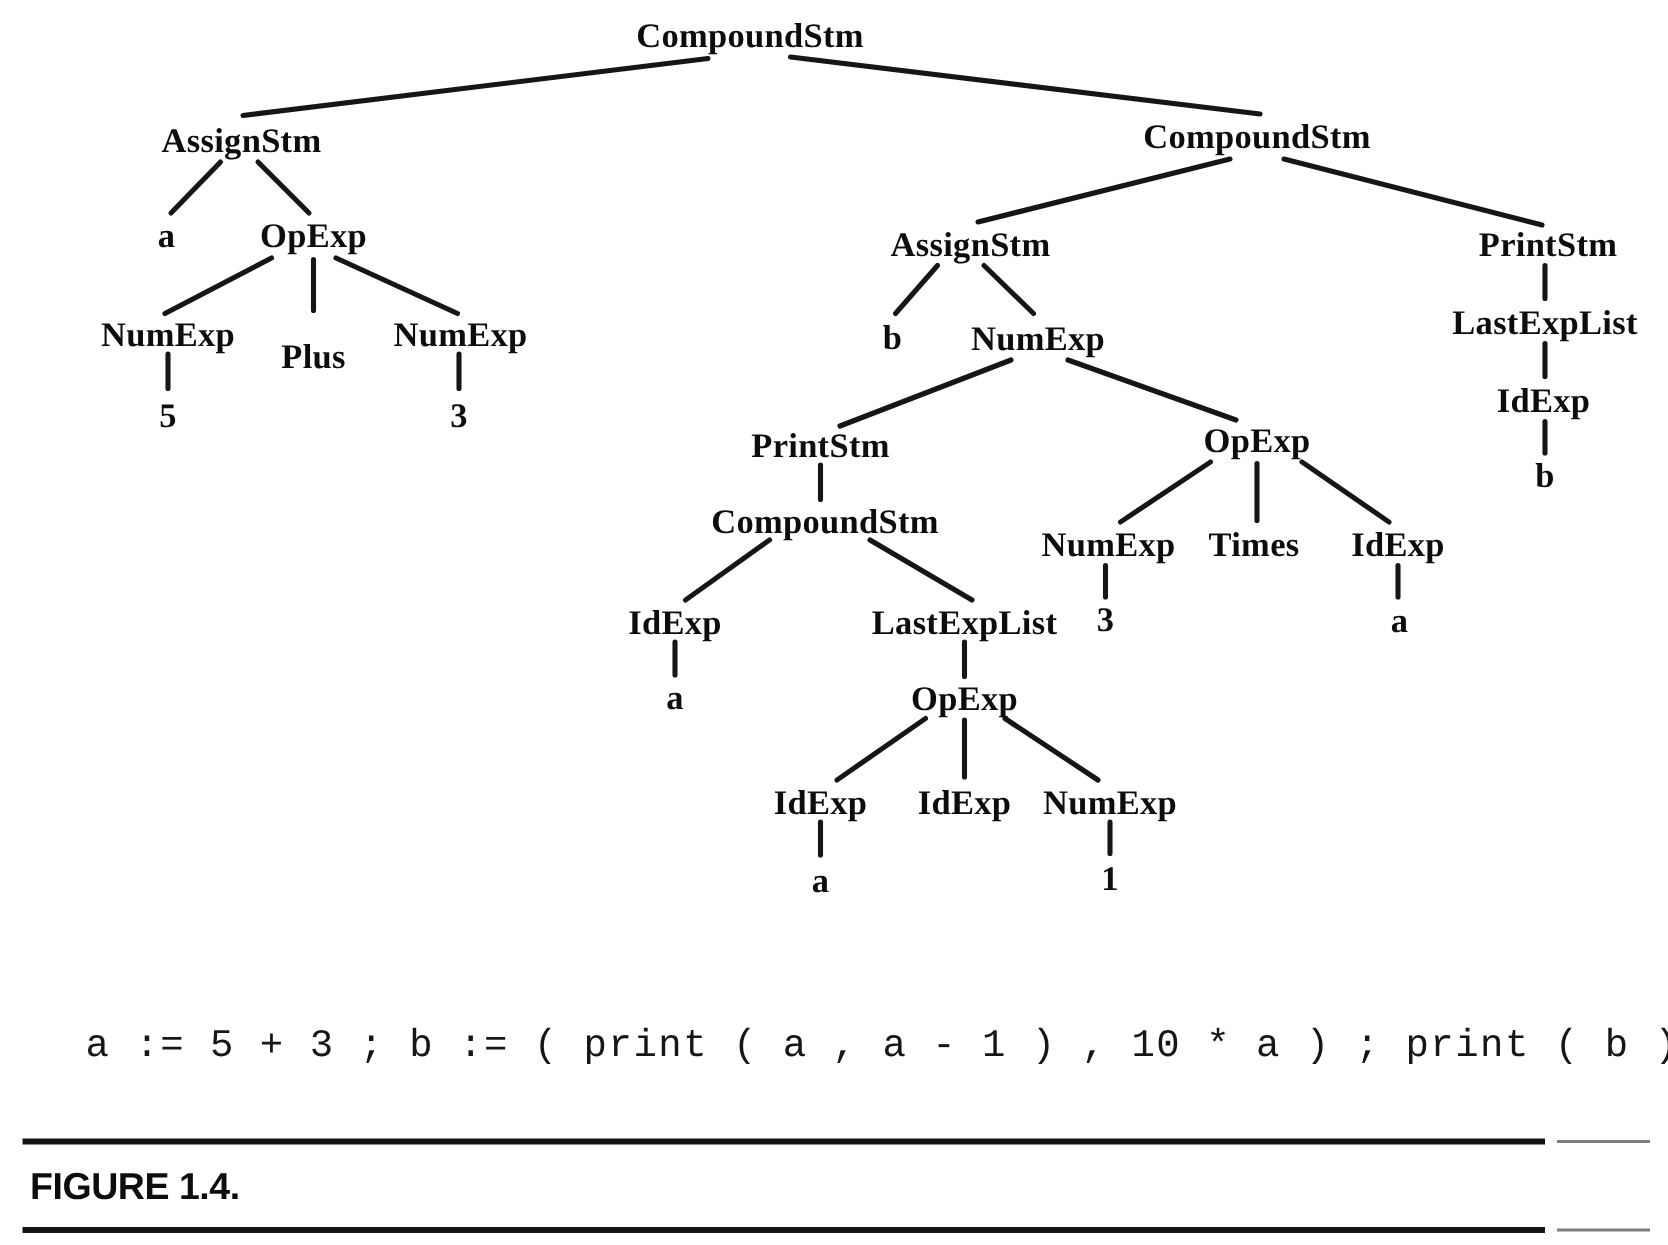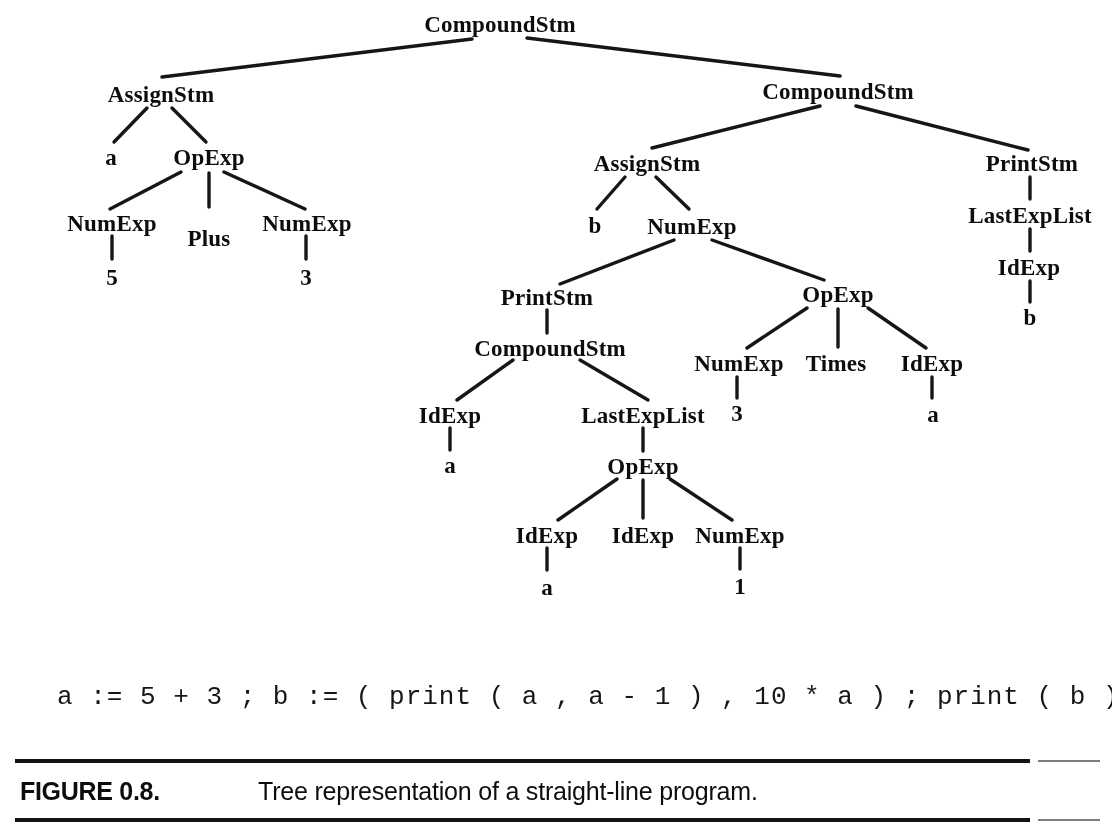--- a/index.html
+++ b/index.html
@@ -109,17 +109,16 @@
   <div class="node" style="left:737px;top:413px">3</div>
   <div class="node" style="left:933px;top:414px">a</div>
   <div class="node" style="left:1032px;top:163px">PrintStm</div>
   <div class="node" style="left:1030px;top:215px">LastExpList</div>
   <div class="node" style="left:1029px;top:267px">IdExp</div>
   <div class="node" style="left:1030px;top:317px">b</div>
 
   <div class="code-line">a := 5 + 3 ; b := ( print ( a , a - 1 ) , 10 * a ) ; print ( b )</div>
 
   <div class="rule rule-top"></div>
-  <div class="figure-label">FIGURE 0.8.</div>
-  <div class="figure-caption">Tree representation of a straight-line program.</div>
+  <div class="figure-label">FIGURE 1.4.</div>
   <div class="rule rule-bottom"></div>
 
 </div>
 
 </body></html>

